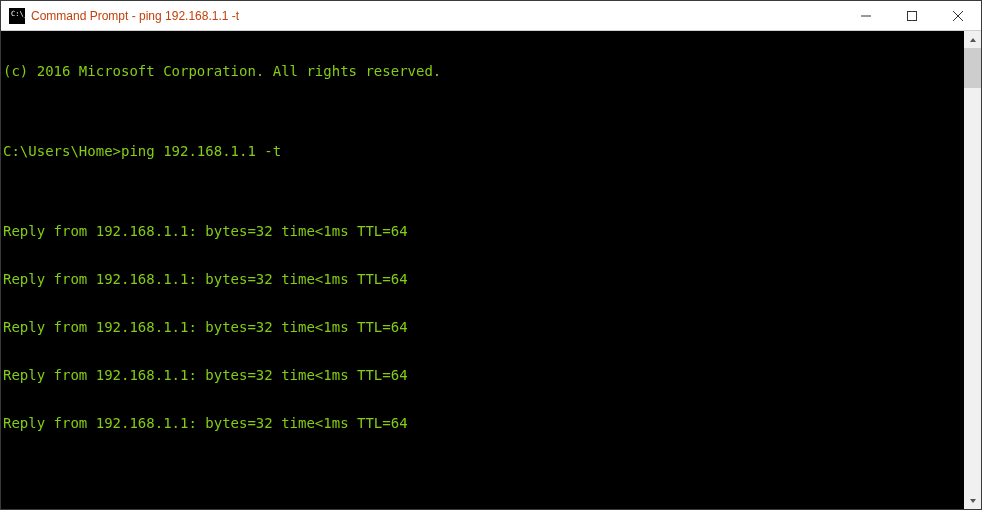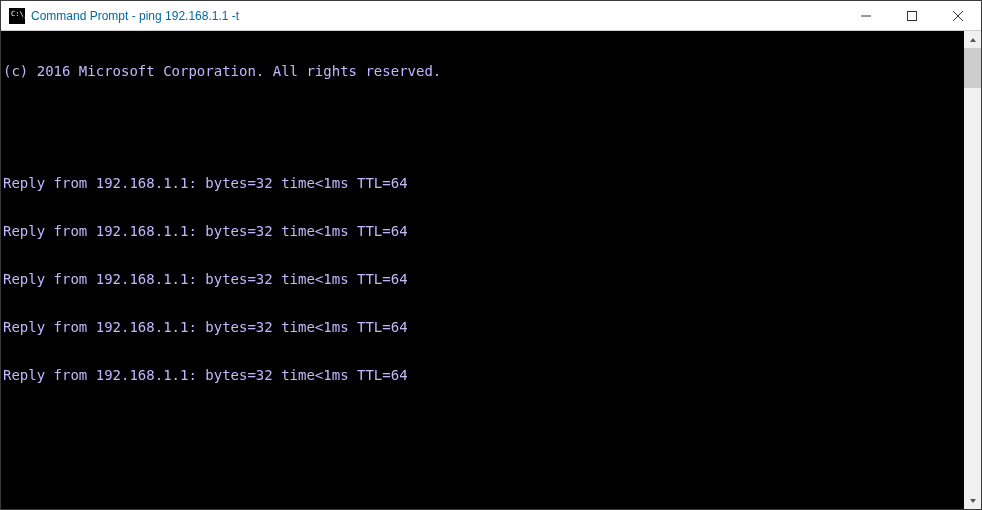--- a/index.html
+++ b/index.html
@@ -38,21 +38,21 @@
       content: "C:\\_";
       color: #fff;
       font-size: 7px;
       position: absolute;
       top: 2px;
       left: 2px;
       font-family: Consolas, monospace;
     }
     .titlebar-title {
       font-size: 12px;
-      color: #0369a1;
+      color: #c2410c;
       flex: 1;
       white-space: nowrap;
     }
     .window-controls {
       display: flex;
       height: 100%;
     }
     .window-controls .btn {
       width: 46px;
       height: 100%;
@@ -67,21 +67,21 @@
     }
     .content-wrap {
       flex: 1;
       display: flex;
       background: #000;
       overflow: hidden;
     }
     .terminal {
       flex: 1;
       background: #000;
-      color: #c4b5fd;
+      color: #84cc16;
       font-family: Consolas, "Lucida Console", monospace;
       font-size: 14px;
       line-height: 16px;
       padding: 0 0 0 2px;
       white-space: pre;
       overflow: hidden;
     }
     .terminal .line { display: block; }
     .scrollbar {
       width: 17px;
@@ -137,20 +137,21 @@
             <line x1="10" y1="0" x2="0" y2="10" stroke="currentColor" stroke-width="1"></line>
           </svg>
       </div>
     </div>
   </div>
 
   <div class="content-wrap">
     <div class="terminal">
       <span class="line">(c) 2016 Microsoft Corporation. All rights reserved.</span>
       <span class="line"></span>
+      <span class="line">C:\Users\Home&gt;ping 192.168.1.1 -t</span>
       <span class="line"></span>
       <span class="line">Reply from 192.168.1.1: bytes=32 time&lt;1ms TTL=64</span>
       <span class="line">Reply from 192.168.1.1: bytes=32 time&lt;1ms TTL=64</span>
       <span class="line">Reply from 192.168.1.1: bytes=32 time&lt;1ms TTL=64</span>
       <span class="line">Reply from 192.168.1.1: bytes=32 time&lt;1ms TTL=64</span>
       <span class="line">Reply from 192.168.1.1: bytes=32 time&lt;1ms TTL=64</span>
       
       
       
       

